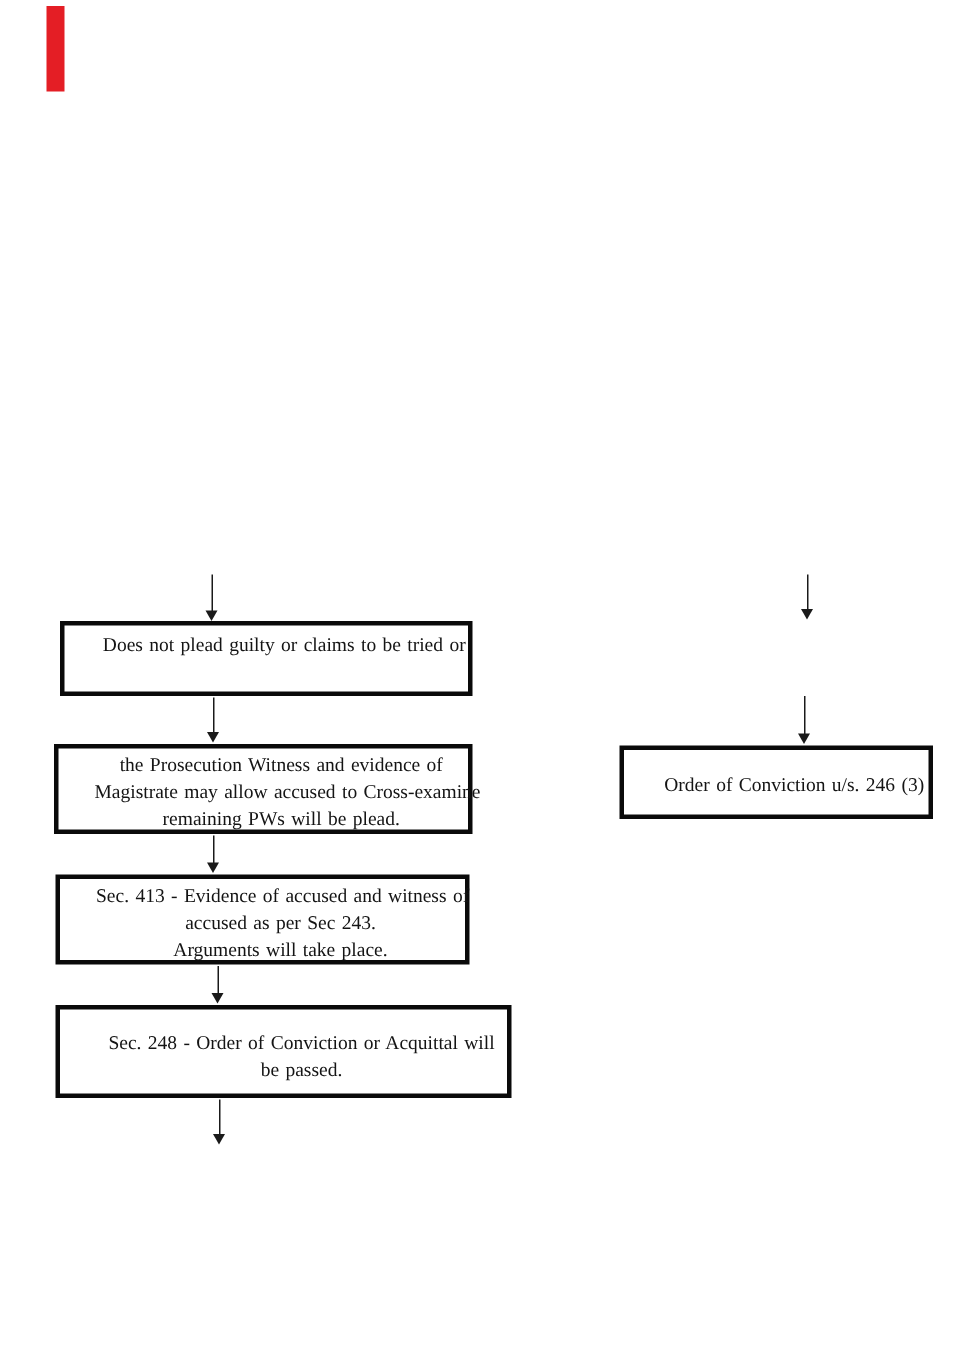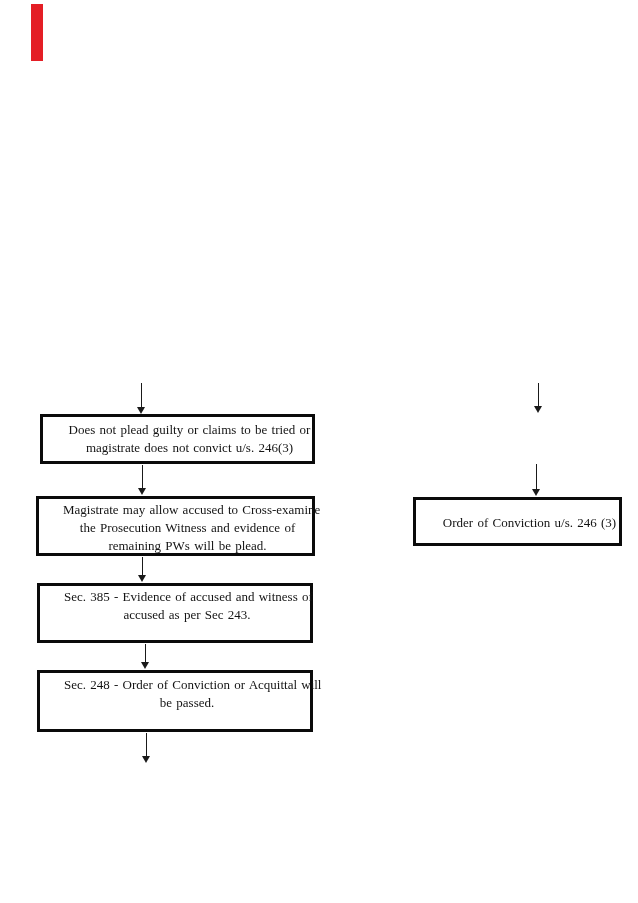--- a/index.html
+++ b/index.html
@@ -80,35 +80,35 @@
     <i class="shaft"></i>
     <i class="head"></i>
   </div>
   <div class="varrow" style="left:532px;top:464px;height:32px">
     <i class="shaft"></i>
     <i class="head"></i>
   </div>
 
   <div class="fbox" style="left:40px;top:414px;width:275px;height:50px;padding-top:4px">
     <div class="ln">Does not plead guilty or claims to be tried or</div>
-    <div class="ln">magistrate does not convict u/s. 246(3)</div>
   </div>
 
   <div class="fbox" style="left:36px;top:496px;width:279px;height:60px;padding-top:2px">
+    <div class="ln">the Prosecution Witness and evidence of</div>
     <div class="ln">Magistrate may allow accused to Cross-examine</div>
-    <div class="ln">the Prosecution Witness and evidence of</div>
     <div class="ln">remaining PWs will be plead.</div>
   </div>
 
   <div class="fbox" style="left:37px;top:583px;width:276px;height:60px;padding-top:2px">
-    <div class="ln">Sec. 385 - Evidence of accused and witness of</div>
+    <div class="ln">Sec. 413 - Evidence of accused and witness of</div>
     <div class="ln">accused as per Sec 243.</div>
+    <div class="ln">Arguments will take place.</div>
   </div>
 
-  <div class="fbox" style="left:37px;top:670px;width:276px;height:62px;padding-top:3px">
+  <div class="fbox" style="left:37px;top:670px;width:304px;height:62px;padding-top:13px">
     <div class="ln">Sec. 248 - Order of Conviction or Acquittal will</div>
     <div class="ln">be passed.</div>
   </div>
 
 
   <div class="fbox" style="left:413px;top:497px;width:209px;height:49px;padding-top:14px">
     <div class="ln">Order of Conviction u/s. 246 (3)</div>
   </div>
 
 </div>

